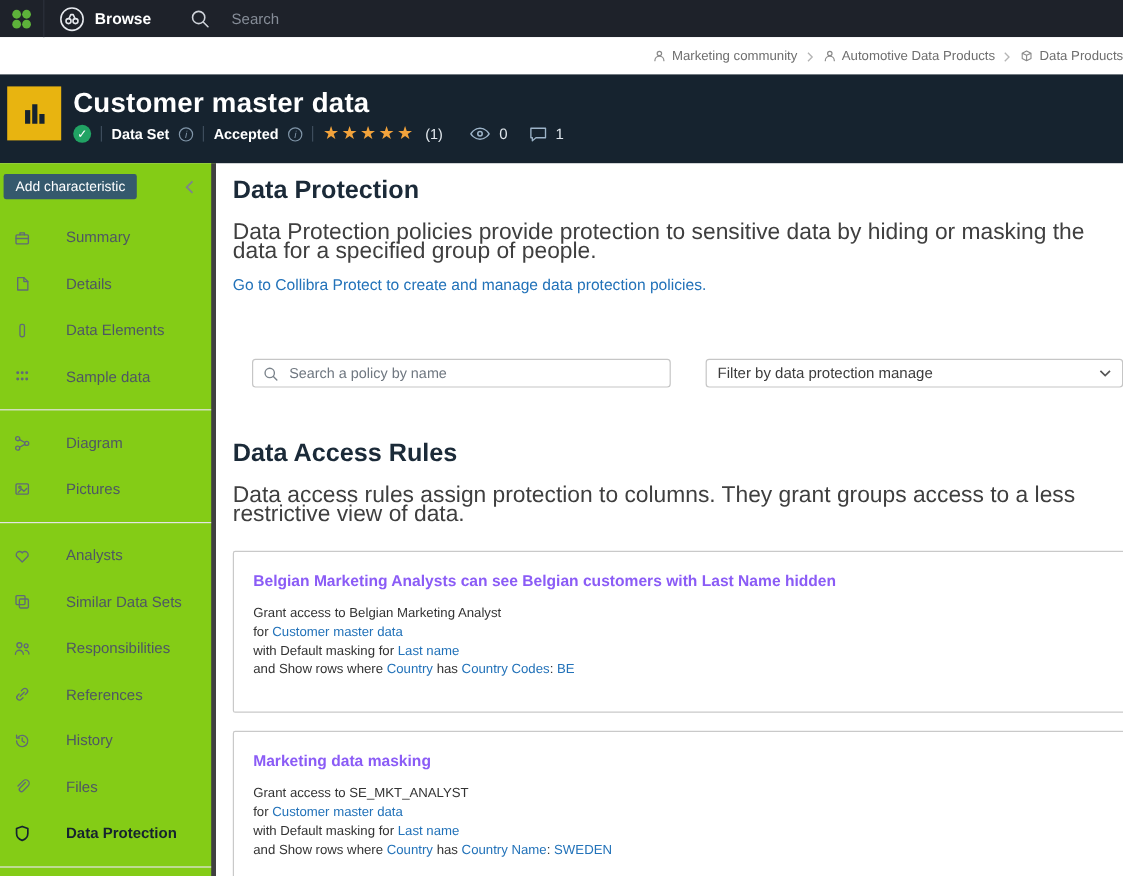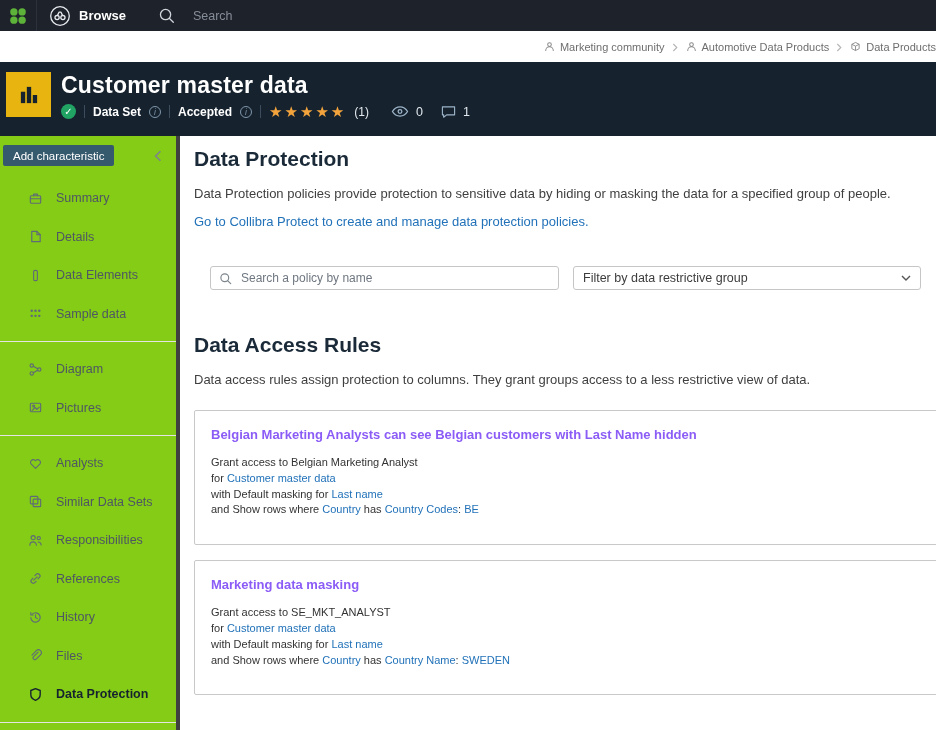--- a/index.html
+++ b/index.html
@@ -52,36 +52,36 @@
   
   .body-wrap { display:flex; height:594px; }
 
   
   .sidebar { width:180px; flex:none; border-right:4px solid #404040; padding-top:9px; background:#84cc16; }
   .add-row { display:flex; align-items:center; justify-content:space-between; padding:0 13px 0 3px; }
   .add-btn { background:#35596d; color:#fff; border:0; border-radius:2px; height:21px;
              padding:0 10px; font-size:11.5px; font-family:inherit; cursor:pointer; }
   .collapse-btn { display:inline-flex; cursor:pointer; }
   .nav { margin-top:13px; }
-  .nav-item { height:38.5px; display:flex; align-items:center; gap:13px; padding-left:28px;
+  .nav-item { height:38.5px; display:flex; align-items:center; gap:29px; padding-left:11px;
               font-size:12.5px; color:#4e5763; cursor:pointer; }
   .nav-item svg { stroke:#5f6b76; fill:none; stroke-width:1.2; stroke-linecap:round; stroke-linejoin:round; flex:none; }
   .nav-item .dotfill { fill:#5f6b76; stroke:none; }
   .nav-item.selected { color:#16232f; font-weight:bold; }
   .nav-item.selected svg { stroke:#16232f; stroke-width:1.5; }
   .nav-divider { height:1px; background:#e4e4e4; margin:8px 0; }
 
   
   .content { flex:1; overflow:hidden; padding-left:14px; }
   .section-title { font-size:21px; font-weight:bold; color:#1b2a38; margin-top:11px; line-height:24px; }
   .section-title.second { margin-top:43px; }
-  .section-desc { font-size:13px; color:#3f3f3f; margin-top:15px; line-height:16px; }
+  .section-desc { font-size:19px; color:#3f3f3f; margin-top:15px; line-height:16px; }
   .protect-link { display:inline-block; margin-top:12px; font-size:13px; color:#2272b9; cursor:pointer; }
 
-  .controls { display:flex; align-items:center; margin-top:36px; padding-right:15px; }
+  .controls { display:flex; align-items:center; margin-top:52px; }
   .policy-search { width:349px; height:24px; border:1px solid #c6c6c6; border-radius:3px;
                    display:flex; align-items:center; gap:7px; padding:0 8px; margin-left:16px; }
   .policy-search input { flex:1; border:0; outline:0; font-size:12px; color:#333; font-family:inherit; }
   .policy-search input::placeholder { color:#6f7780; }
   .filter-select { margin-left:auto; width:348px; height:24px; border:1px solid #c6c6c6; border-radius:3px;
                    display:flex; align-items:center; justify-content:space-between; padding:0 9px;
                    font-size:12.5px; color:#3c3c3c; cursor:pointer; }
 
   .card { border:1px solid #c9c9c9; border-radius:2px; margin-top:22px; margin-right:-6px;
           padding:14px 16px 26px; }
@@ -331,21 +331,21 @@
 
     <div class="controls">
       <div class="policy-search">
         <svg width="13" height="13" viewBox="0 0 18 18" fill="none" stroke="#7c848c" stroke-width="1.6" stroke-linecap="round">
           <circle cx="8" cy="8" r="5.4"></circle>
             <path d="M12.2 12.2l4 4"></path>
         </svg>
         <input placeholder="Search a policy by name" style="">
       </div>
       <div class="filter-select">
-        <span>Filter by data restrictive group</span>
+        <span>Filter by data protection manage</span>
         <svg width="10" height="7" viewBox="0 0 10 7" fill="none" stroke="#555" stroke-width="1.4">
             <path d="M1 1l4 4 4-4"></path>
           </svg>
       </div>
     </div>
 
     <div class="section-title second">Data Access Rules</div>
     <div class="section-desc">Data access rules assign protection to columns. They grant groups access to a less restrictive view of data.</div>
 
     

